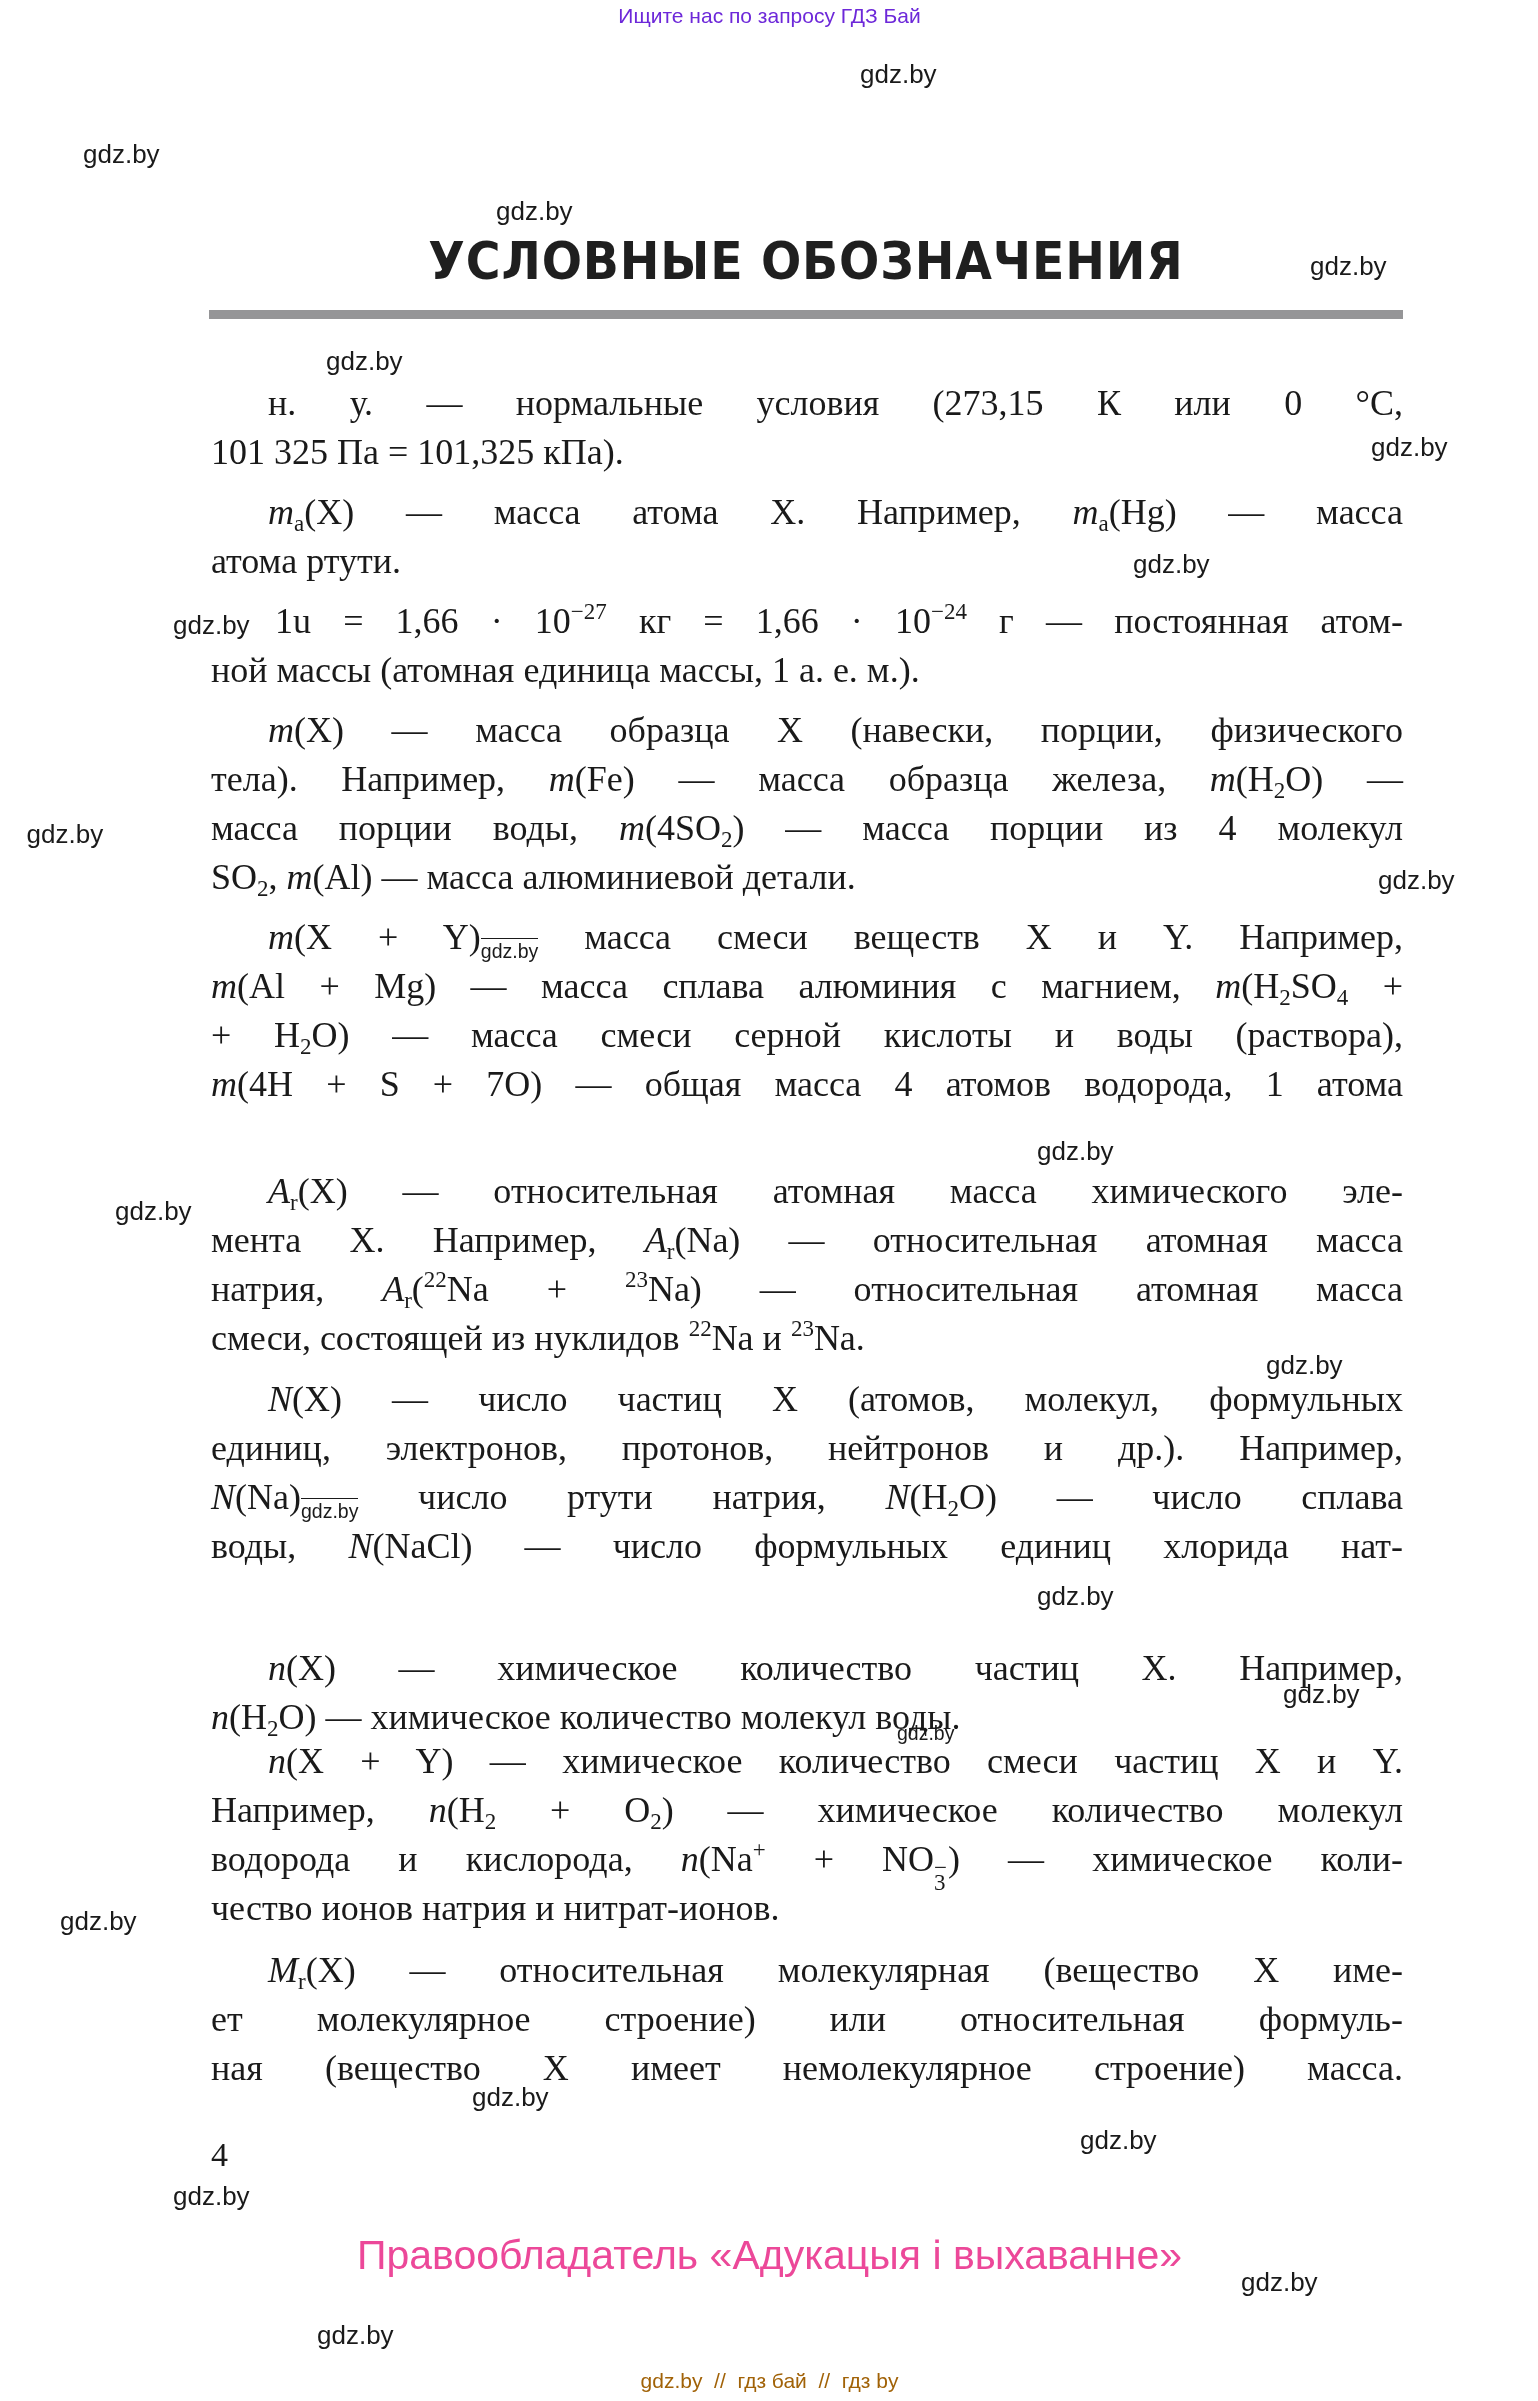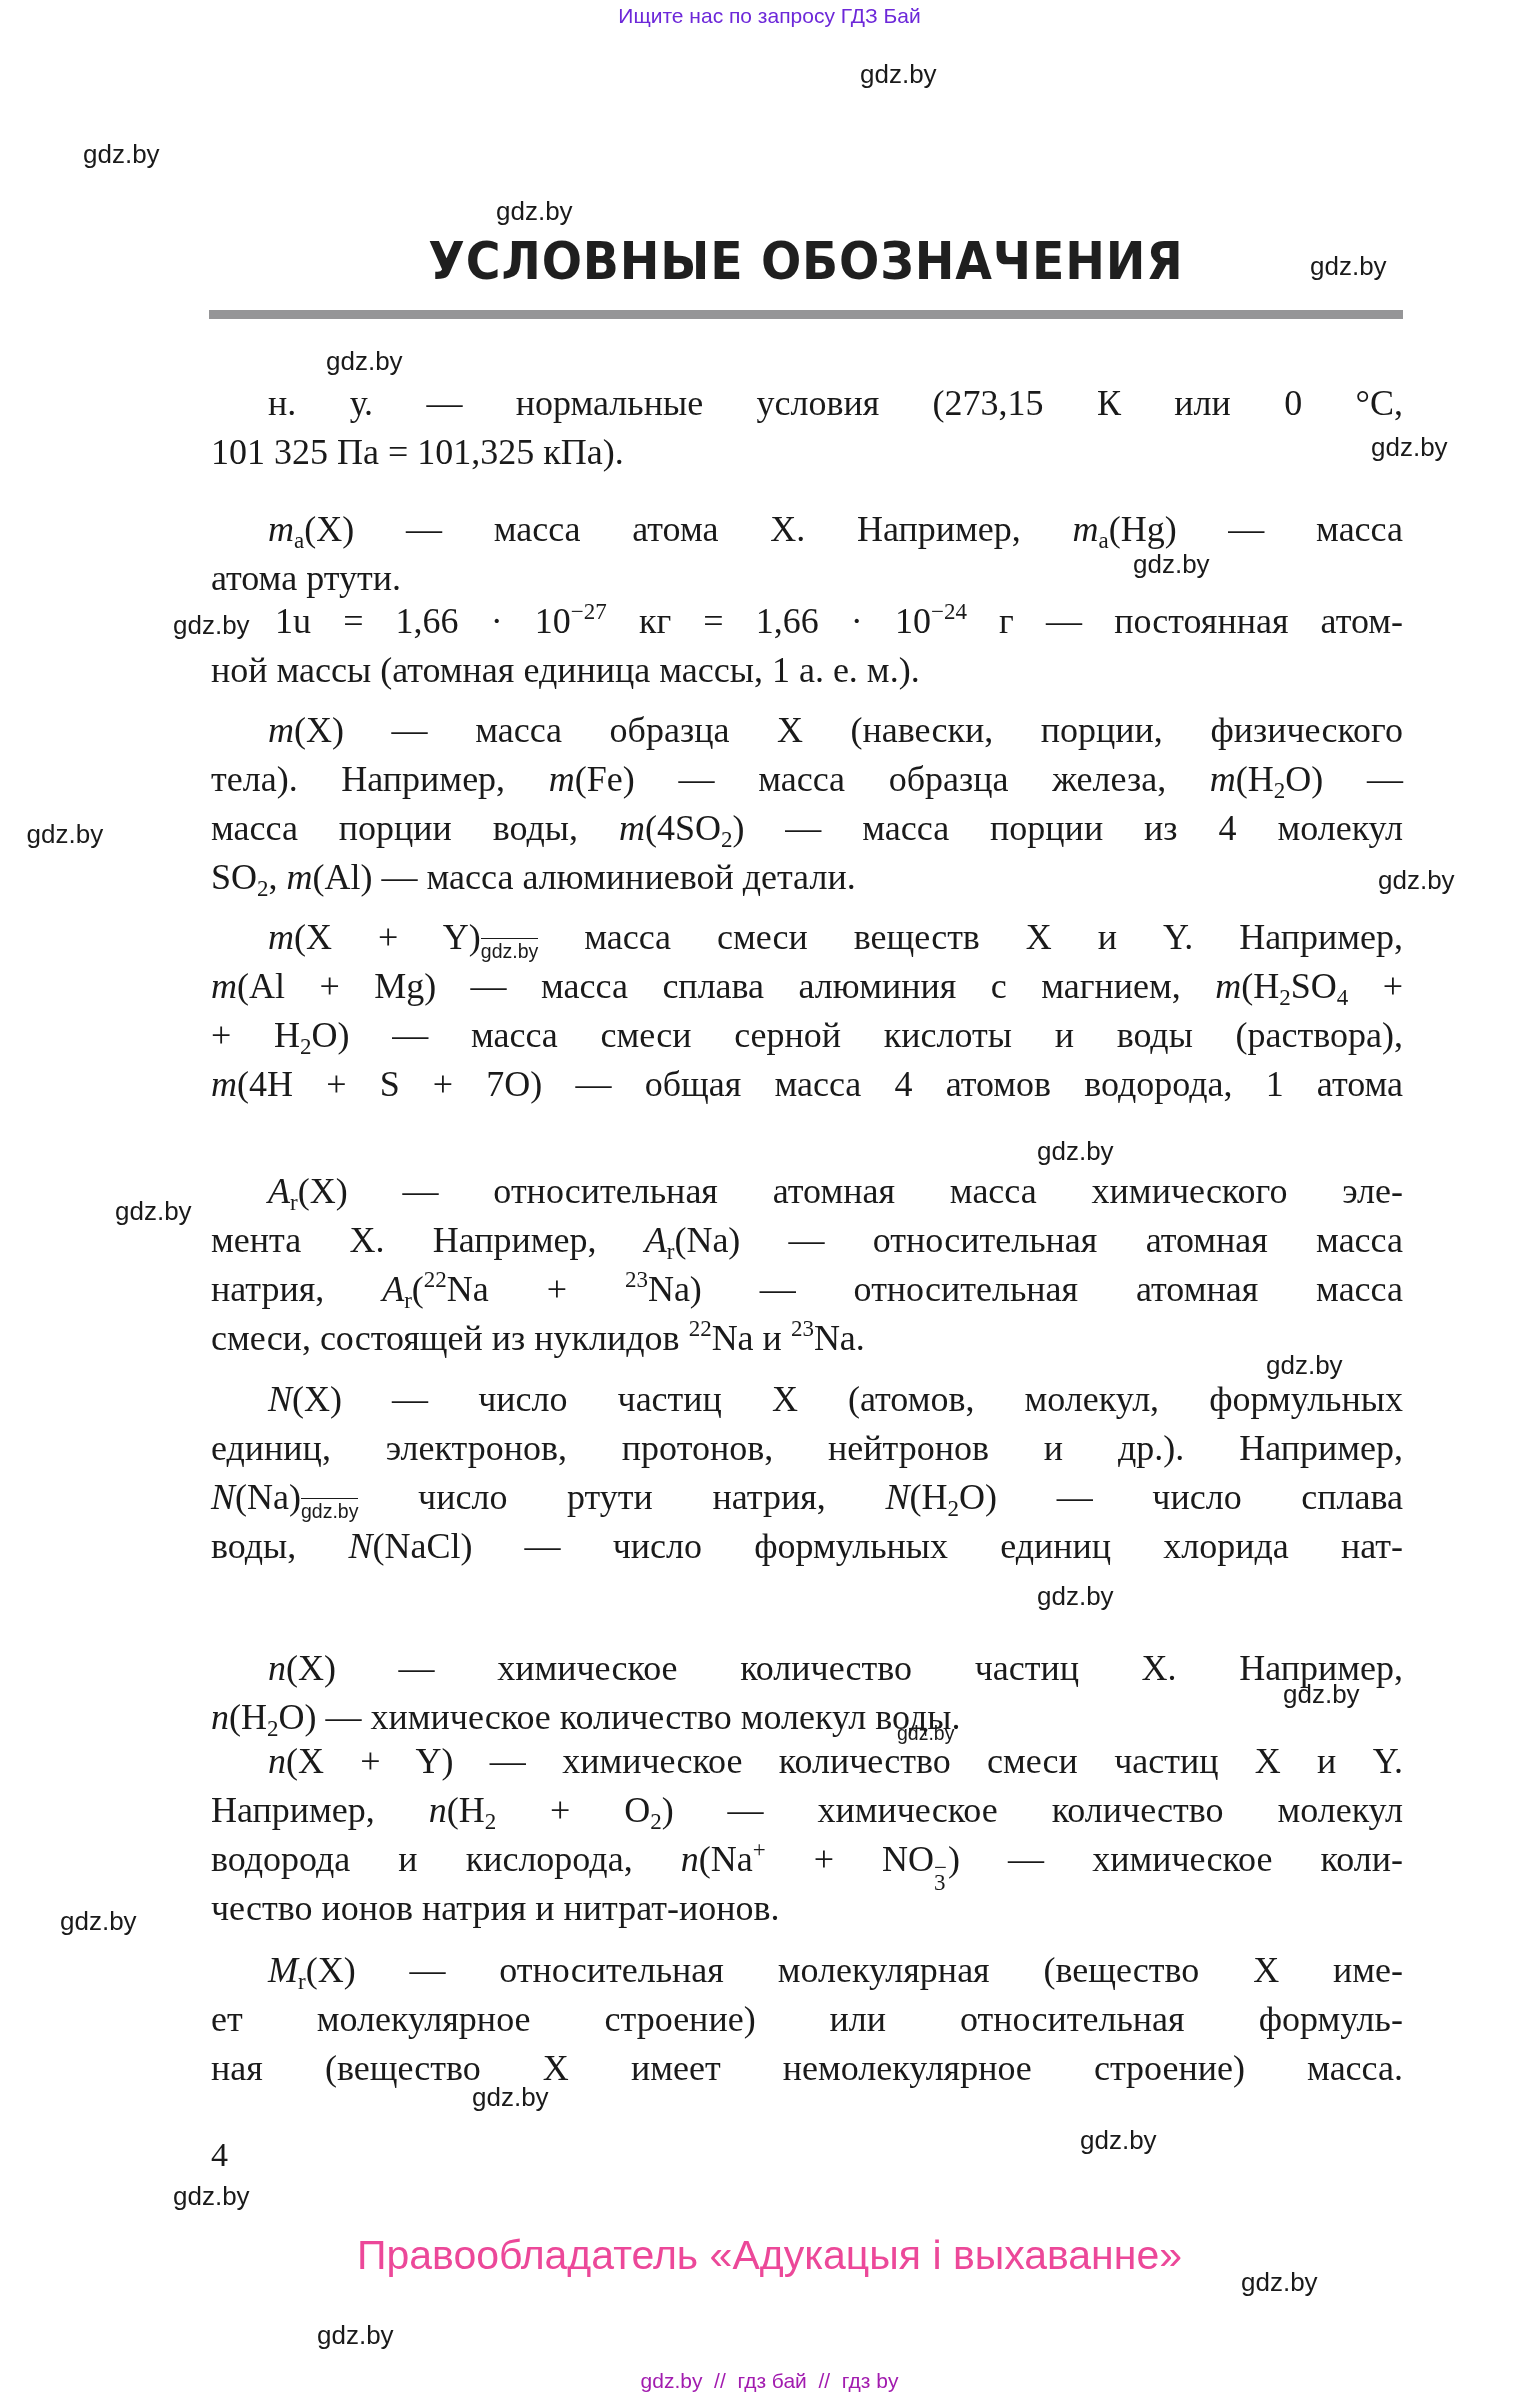--- a/index.html
+++ b/index.html
@@ -39,39 +39,39 @@
   .page-num {
     position: absolute; top: 2136px; left: 211px; font-family: "Liberation Serif", serif;
     font-size: 34px; color: #1a1a1a;
   }
   .copyright {
     position: absolute; top: 2232px; left: 0; width: 1539px; text-align: center;
     font-family: "Liberation Sans", sans-serif; font-size: 41px; color: #ec4899;
   }
   .footer-links {
     position: absolute; top: 2369px; left: 0; width: 1539px; text-align: center;
-    font-family: "Liberation Sans", sans-serif; font-size: 21px; color: #a21caf;
+    font-family: "Liberation Sans", sans-serif; font-size: 21px; color: #a16207;
   }
 </style>
 </head>
 <body>
 
 <div class="top-banner">Ищите нас по запросу ГДЗ Бай</div>
 
 <div class="title">УСЛОВНЫЕ ОБОЗНАЧЕНИЯ</div>
 <div class="rule"></div>
 
 <div class="body-text">
 
   <p class="para" style="position:absolute; top:379px; width:1192px;">
     <span class="ln indent"><span>н. у. — нормальные условия (273,15 К или 0 °С,</span></span>
     <span class="ln last"><span>101 325 Па = 101,325 кПа).</span></span>
   </p>
 
-  <p class="para" style="position:absolute; top:488px; width:1192px;margin-top:17px;">
+  <p class="para" style="position:absolute; top:488px; width:1192px;">
     <span class="ln indent"><i>m</i><sub>а</sub><span>(X) — масса атома X. Например, </span><i>m</i><sub>а</sub><span>(Hg) — масса</span></span>
     <span class="ln last"><span>атома ртути.</span></span>
   </p>
 
   <p class="para" style="position:absolute; top:597px; width:1192px;font-family:Liberation Serif, serif;">
     <span class="ln indent" style="padding-left:64px;"><span>1u = 1,66 · 10</span><sup>−27</sup><span> кг = 1,66 · 10</span><sup>−24</sup><span> г — постоянная атом-</span></span>
     <span class="ln last"><span>ной массы (атомная единица массы, 1 а. е. м.).</span></span>
   </p>
 
   <p class="para" style="position:absolute; top:706px; width:1192px;">

